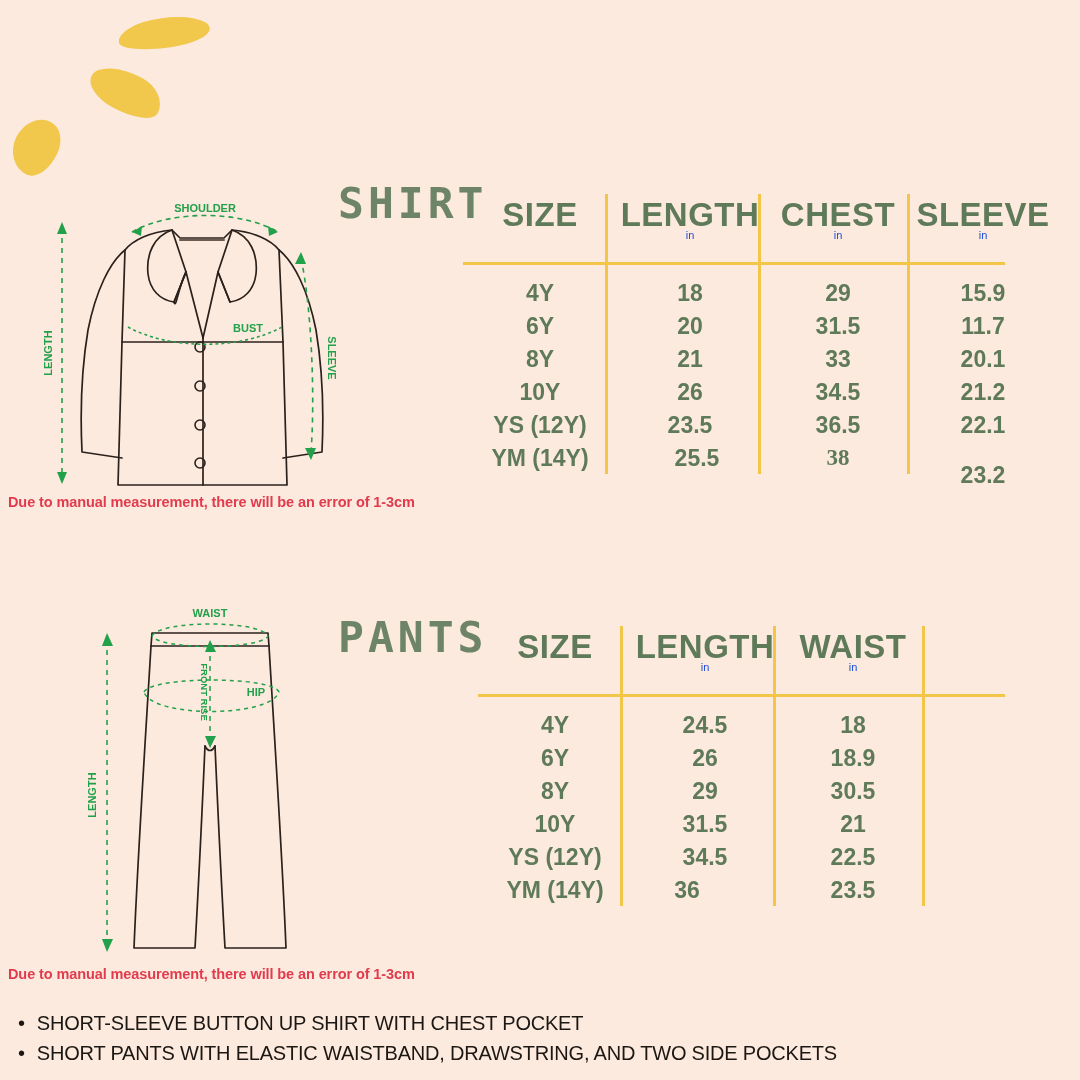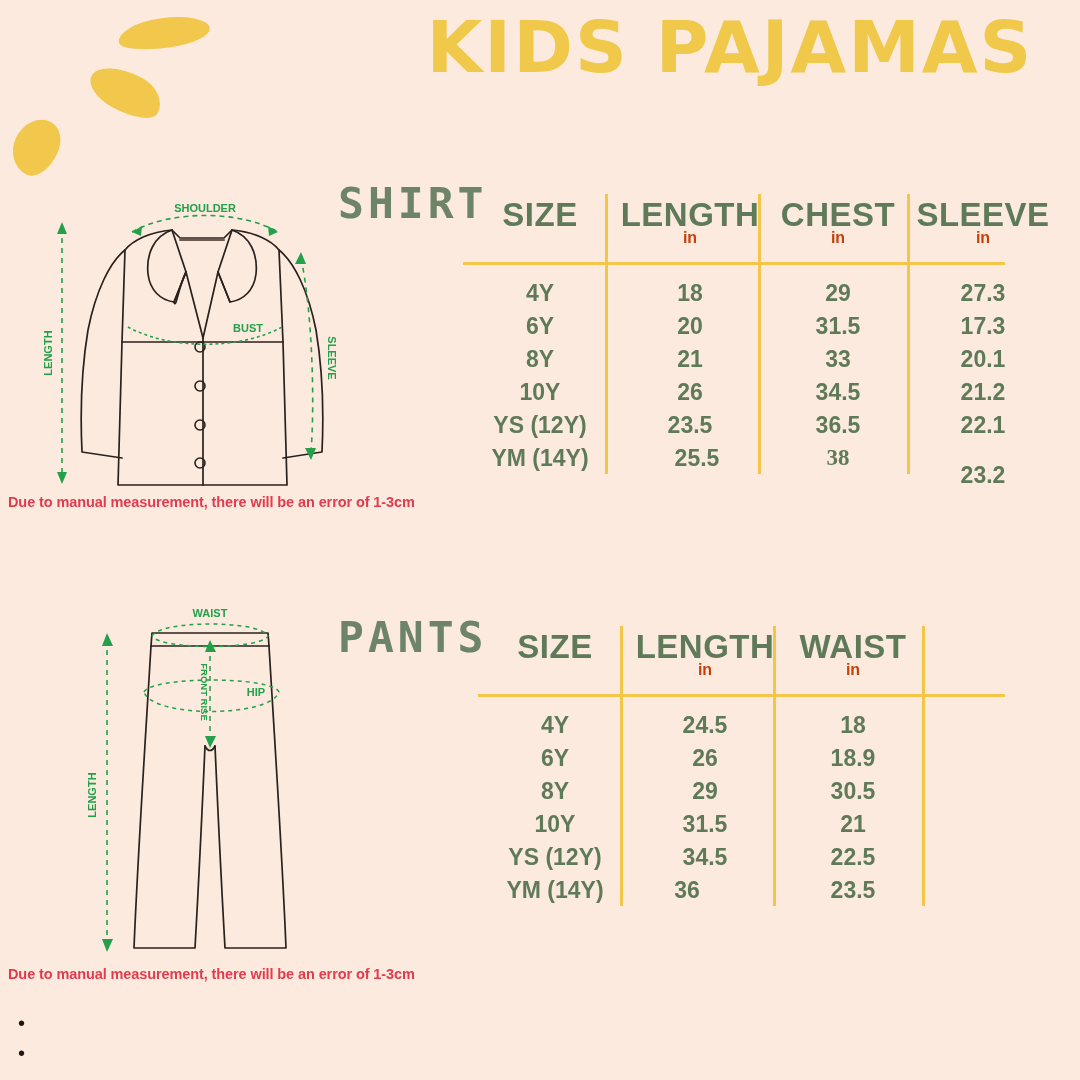--- a/index.html
+++ b/index.html
@@ -40,21 +40,21 @@
   #pants-word{left:338px;top:612px;}
 
   
   .tbl{position:absolute;color:#5f7a59;}
   .colhead{
     position:absolute;text-align:center;
     font-size:33px;font-weight:700;letter-spacing:.5px;top:0;
   }
   .colunit{
     position:absolute;text-align:center;
-    font-size:16px;font-weight:700;top:33px;color:#c2410c;
+    font-size:11px;font-weight:400;top:33px;color:#1d4ed8;
   }
   .vline{position:absolute;width:3px;background:#f3c64a;}
   .hline{position:absolute;height:3px;background:#f3c64a;}
   .cell{
     position:absolute;text-align:center;
     font-size:23px;font-weight:700;color:#5f7a59;
   }
 
   
   .disclaimer{
@@ -81,21 +81,20 @@
 </style>
 </head>
 <body>
 
 <div class="page">
 
   <div class="blob" id="blob1"></div>
   <div class="blob" id="blob2"></div>
   <div class="blob" id="blob3"></div>
 
-  <div class="title">KIDS PAJAMAS</div>
 
   <svg class="illus" id="shirt-illus" width="360" height="300" viewBox="0 0 360 300">
     <g fill="none" stroke="#2b211c" stroke-width="1.7" stroke-linejoin="round" stroke-linecap="round">
 
       <path d="M122 152 L118 295 L287 295 L283 152 Z"></path>
 
       <path d="M172 40 C150 42 133 50 125 60 L122 152"></path>
       <path d="M232 40 C254 42 271 50 279 60 L283 152"></path>
 
       <path d="M125 60 C110 72 96 100 88 140 C82 176 80 220 82 262 L122 268"></path>
@@ -193,26 +192,26 @@
     <div class="colunit" style="left:443px;width:140px;">in</div>
 
     <div class="vline" style="left:135px;top:-2px;height:280px;"></div>
     <div class="vline" style="left:288px;top:-2px;height:280px;"></div>
     <div class="vline" style="left:437px;top:-2px;height:280px;"></div>
     <div class="hline" style="left:-7px;top:66px;width:542px;"></div>
 
     <div class="cell" style="left:0px;top:84px;width:140px;">4Y</div>
     <div class="cell" style="left:145px;top:84px;width:150px;">18</div>
     <div class="cell" style="left:298px;top:84px;width:140px;">29</div>
-    <div class="cell" style="left:443px;top:84px;width:140px;">27.3</div>
+    <div class="cell" style="left:443px;top:84px;width:140px;">15.9</div>
 
     <div class="cell" style="left:0px;top:117px;width:140px;">6Y</div>
     <div class="cell" style="left:145px;top:117px;width:150px;">20</div>
     <div class="cell" style="left:298px;top:117px;width:140px;">31.5</div>
-    <div class="cell" style="left:443px;top:117px;width:140px;">17.3</div>
+    <div class="cell" style="left:443px;top:117px;width:140px;">11.7</div>
 
     <div class="cell" style="left:0px;top:150px;width:140px;">8Y</div>
     <div class="cell" style="left:145px;top:150px;width:150px;">21</div>
     <div class="cell" style="left:298px;top:150px;width:140px;">33</div>
     <div class="cell" style="left:443px;top:150px;width:140px;">20.1</div>
 
     <div class="cell" style="left:0px;top:183px;width:140px;">10Y</div>
     <div class="cell" style="left:145px;top:183px;width:150px;">26</div>
     <div class="cell" style="left:298px;top:183px;width:140px;">34.5</div>
     <div class="cell" style="left:443px;top:183px;width:140px;">21.2</div>
@@ -263,19 +262,21 @@
     <div class="cell" style="left:298px;top:216px;width:140px;">22.5</div>
 
     <div class="cell" style="left:0px;top:249px;width:140px;">YM (14Y)</div>
     <div class="cell" style="left:127px;top:249px;width:150px;">36</div>
     <div class="cell" style="left:298px;top:249px;width:140px;">23.5</div>
   </div>
 
   <div class="bullets">
     <div class="bullet">
       <span class="dot">•</span>
+      <span>SHORT-SLEEVE BUTTON UP SHIRT WITH CHEST POCKET</span>
     </div>
     <div class="bullet">
       <span class="dot">•</span>
+      <span>SHORT PANTS WITH ELASTIC WAISTBAND, DRAWSTRING, AND TWO SIDE POCKETS</span>
     </div>
   </div>
 
 </div>
 
 </body></html>

